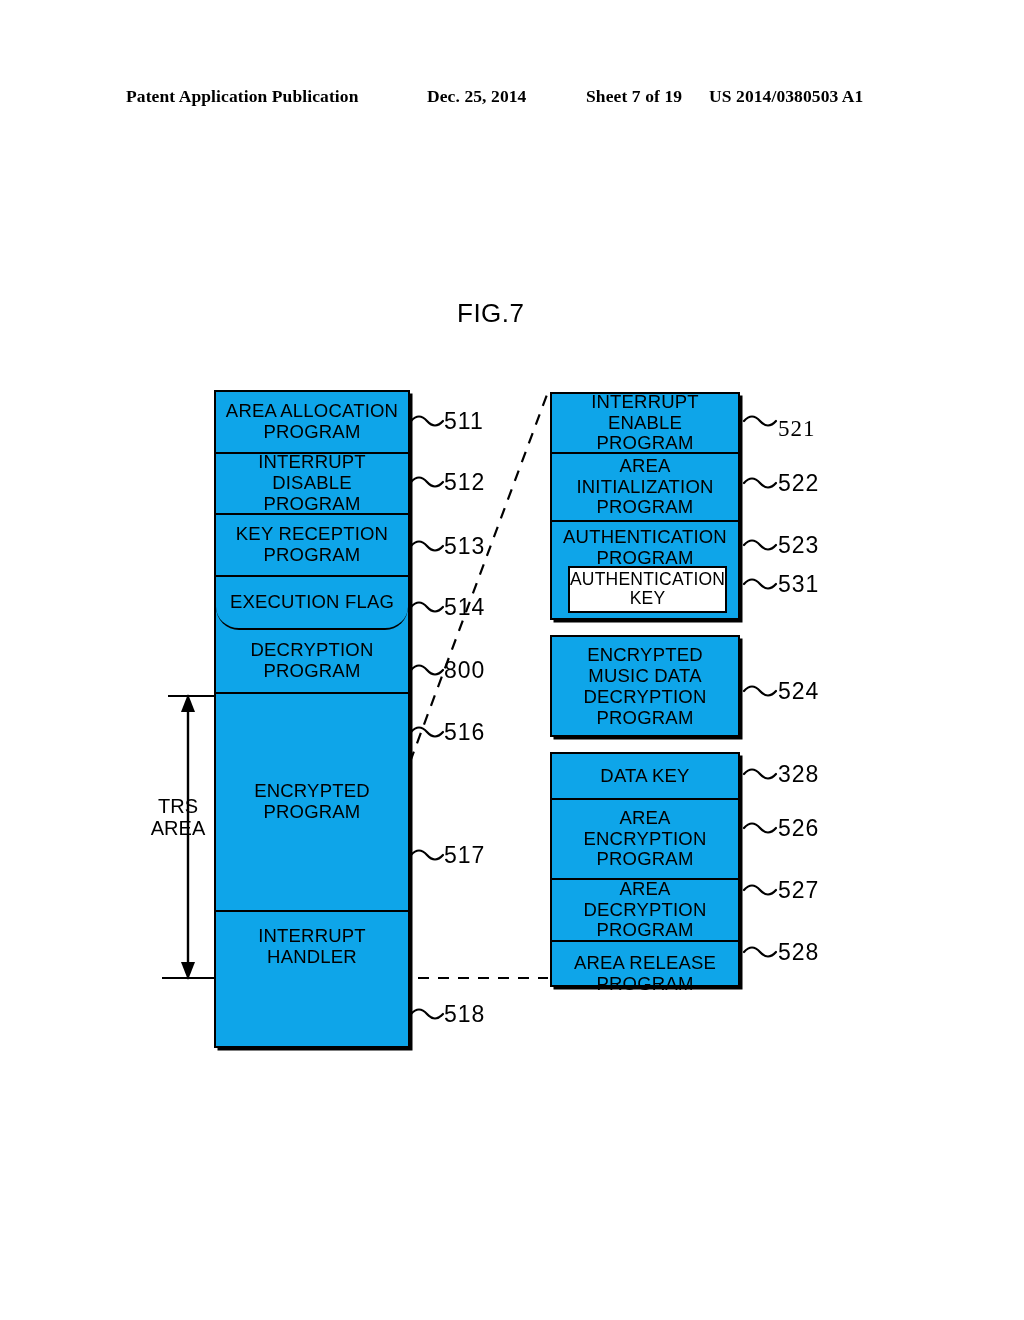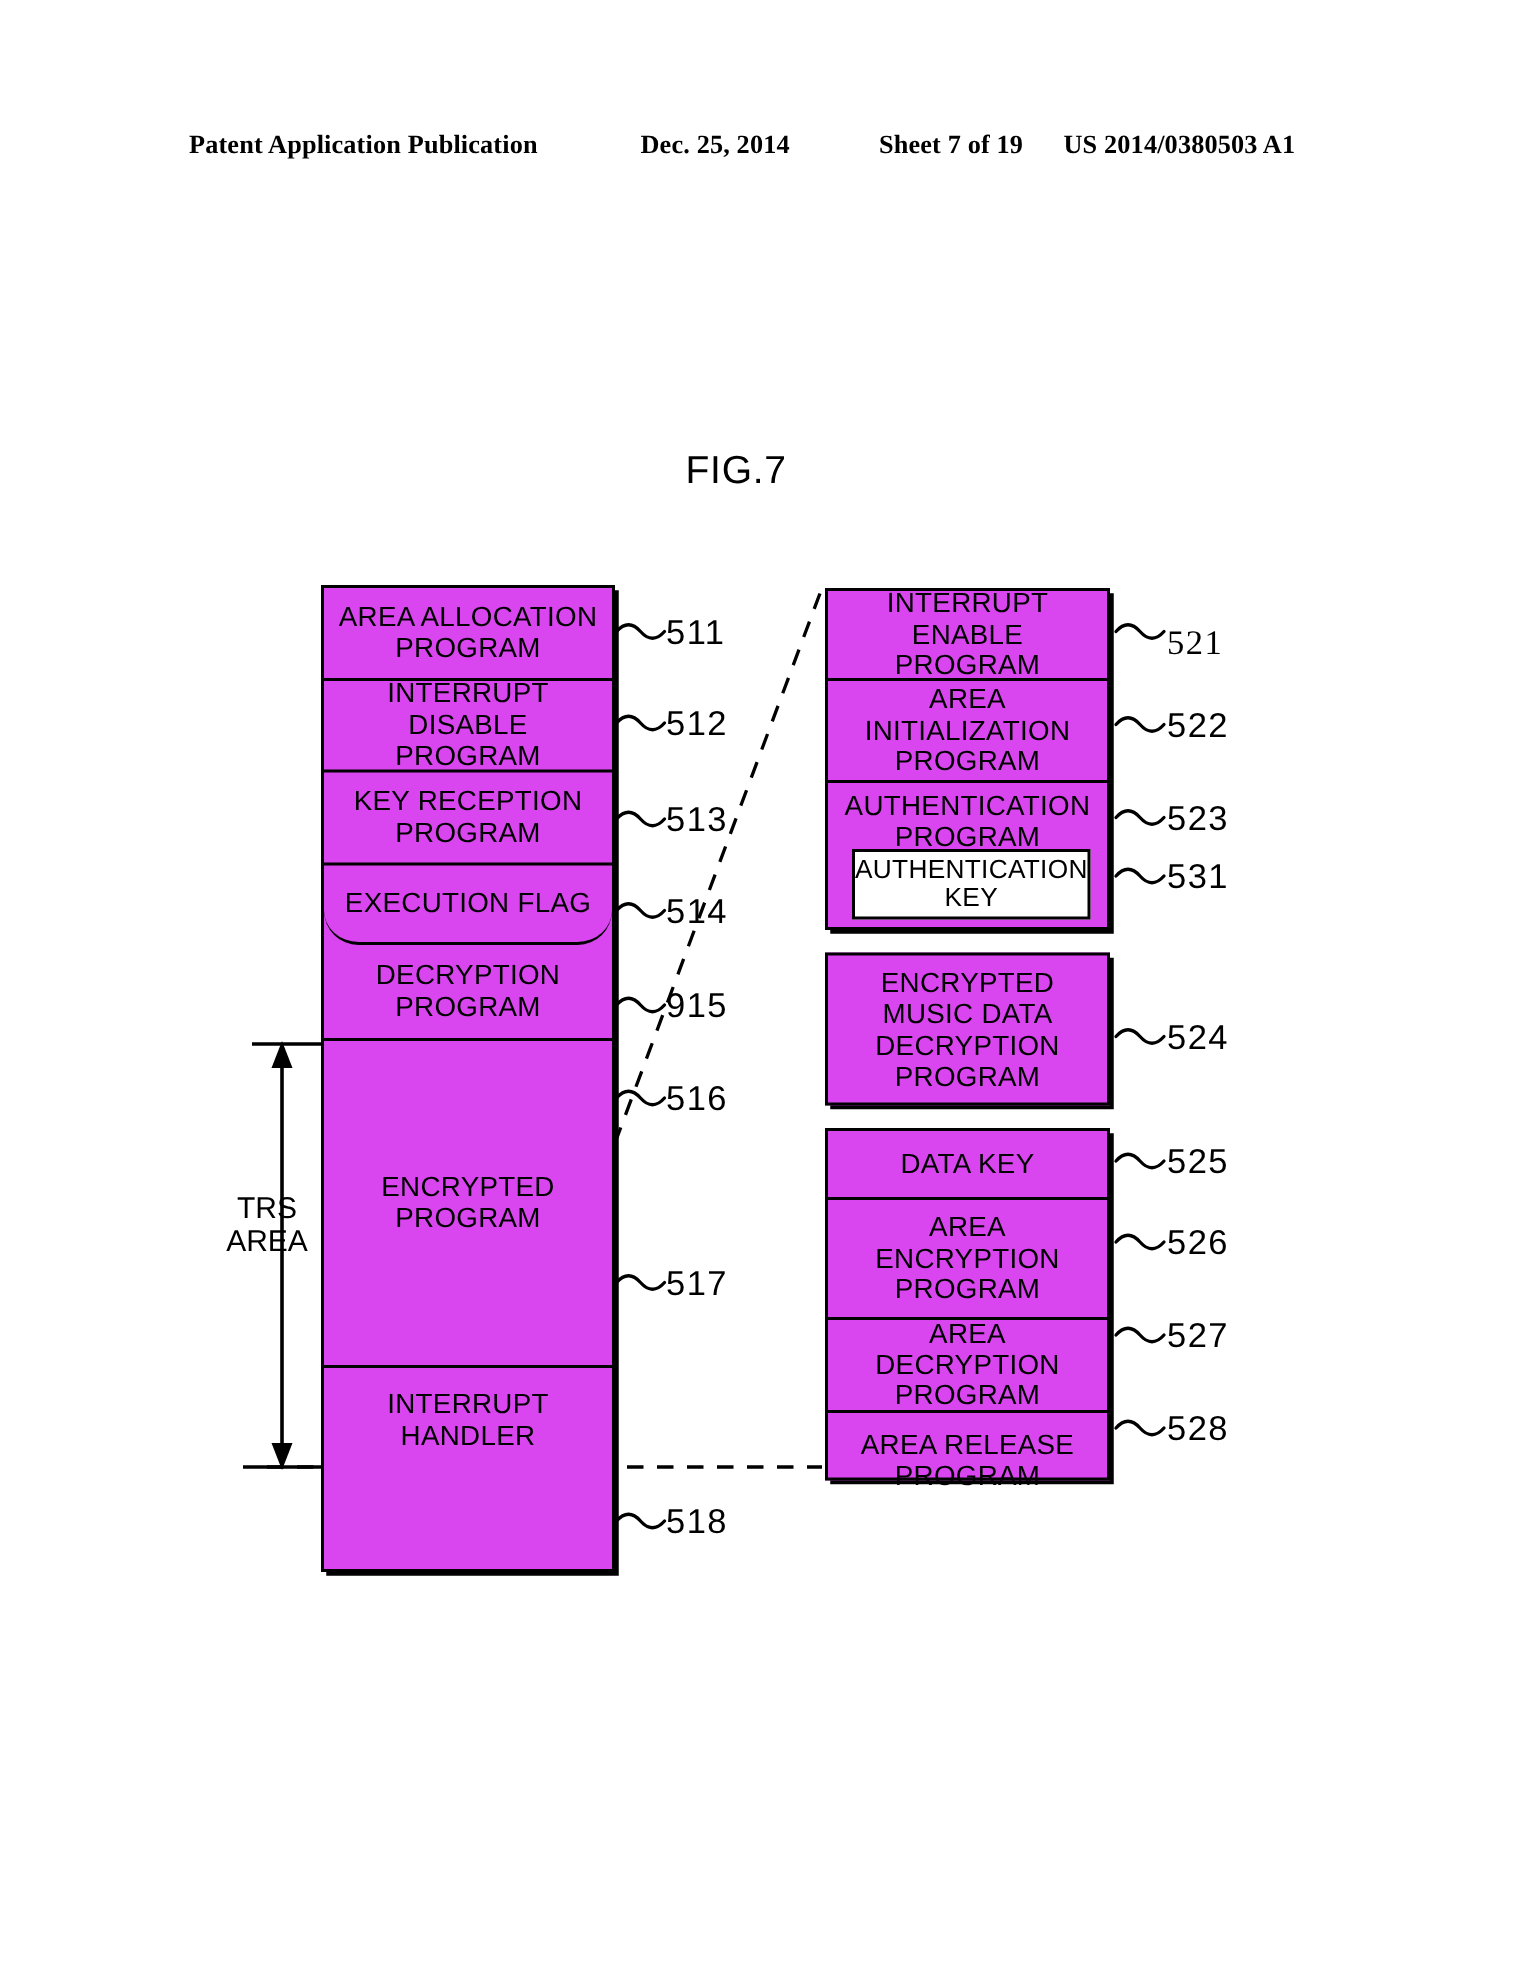--- a/index.html
+++ b/index.html
@@ -51,21 +51,21 @@
     top: 0;
     width: 1024px;
     height: 1320px;
   }
 
   
   .stack {
     position: absolute;
     box-sizing: border-box;
     border: 2.5px solid #000;
-    background: #d946ef;
+    background: #0ea5e9;
     box-shadow: 3px 3px 0 -0.5px #000;
   }
   .cell {
     position: relative;
     box-sizing: border-box;
     border-bottom: 2.2px solid #000;
     display: flex;
     align-items: center;
     justify-content: center;
     text-align: center;
@@ -238,21 +238,21 @@
     <div class="cell" id="l-518">
       <span class="cell-text">INTERRUPT
 HANDLER</span>
     </div>
   </div>
 
   <div class="ref" style="left:444px; top:408px;">511</div>
   <div class="ref" style="left:444px; top:469px;">512</div>
   <div class="ref" style="left:444px; top:533px;">513</div>
   <div class="ref" style="left:444px; top:594px;">514</div>
-  <div class="ref" style="left:444px; top:657px;">915</div>
+  <div class="ref" style="left:444px; top:657px;">800</div>
   <div class="ref" style="left:444px; top:719px;">516</div>
   <div class="ref" style="left:444px; top:842px;">517</div>
   <div class="ref" style="left:444px; top:1001px;">518</div>
 
   <div id="right-stack-a" class="stack">
     <div class="cell" id="r-521">
       <span class="cell-text">INTERRUPT ENABLE
 PROGRAM</span>
     </div>
     <div class="cell" id="r-522">
@@ -294,18 +294,18 @@
     <div class="cell" id="r-527">
       <span class="cell-text">AREA DECRYPTION
 PROGRAM</span>
     </div>
     <div class="cell" id="r-528">
       <span class="cell-text">AREA RELEASE
 PROGRAM</span>
     </div>
   </div>
 
-  <div class="ref" style="left:778px; top:761px;">525</div>
+  <div class="ref" style="left:778px; top:761px;">328</div>
   <div class="ref" style="left:778px; top:815px;text-align:center;">526</div>
   <div class="ref" style="left:778px; top:877px;">527</div>
   <div class="ref" style="left:778px; top:939px;">528</div>
 
 </div>
 
 </body></html>

